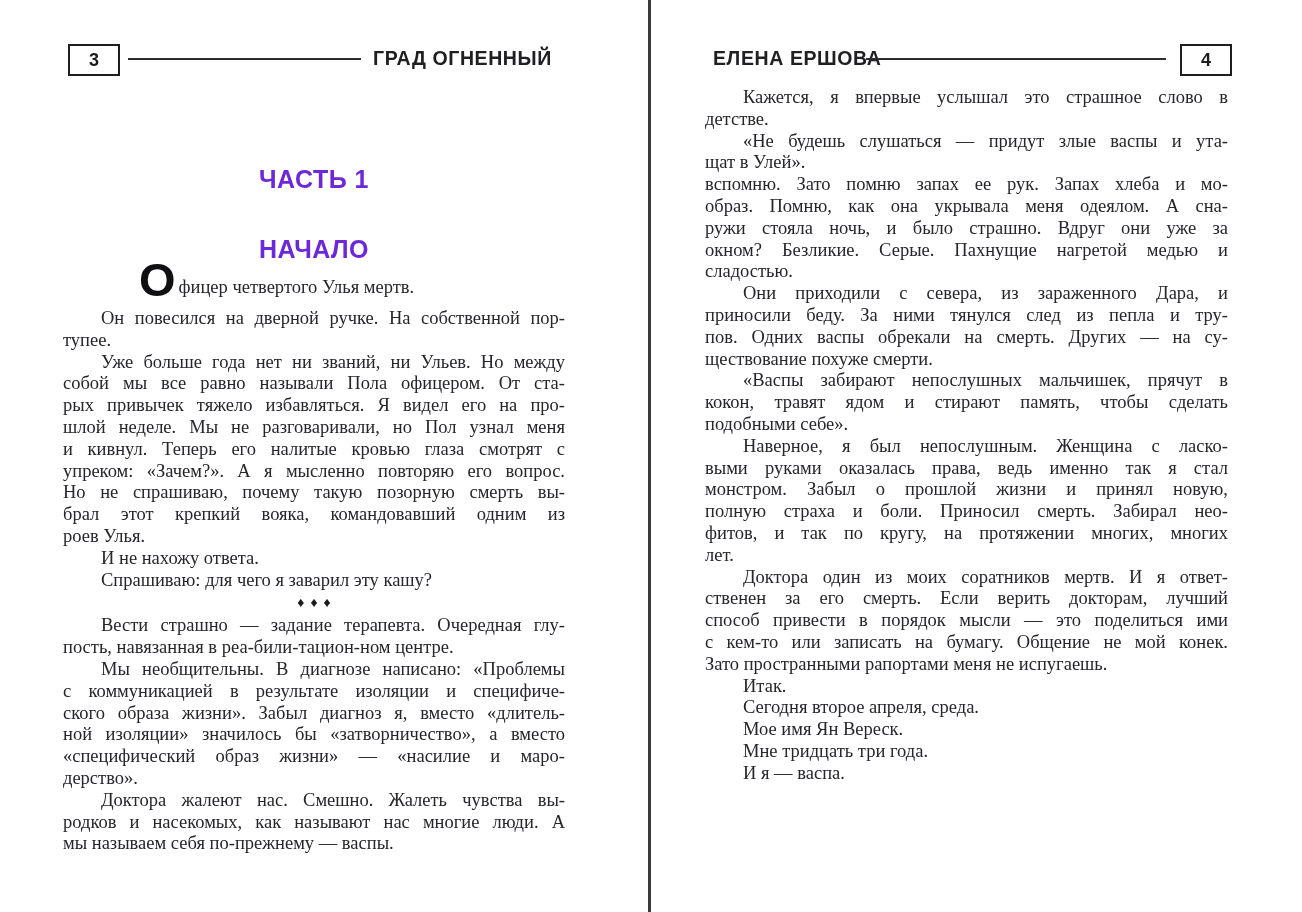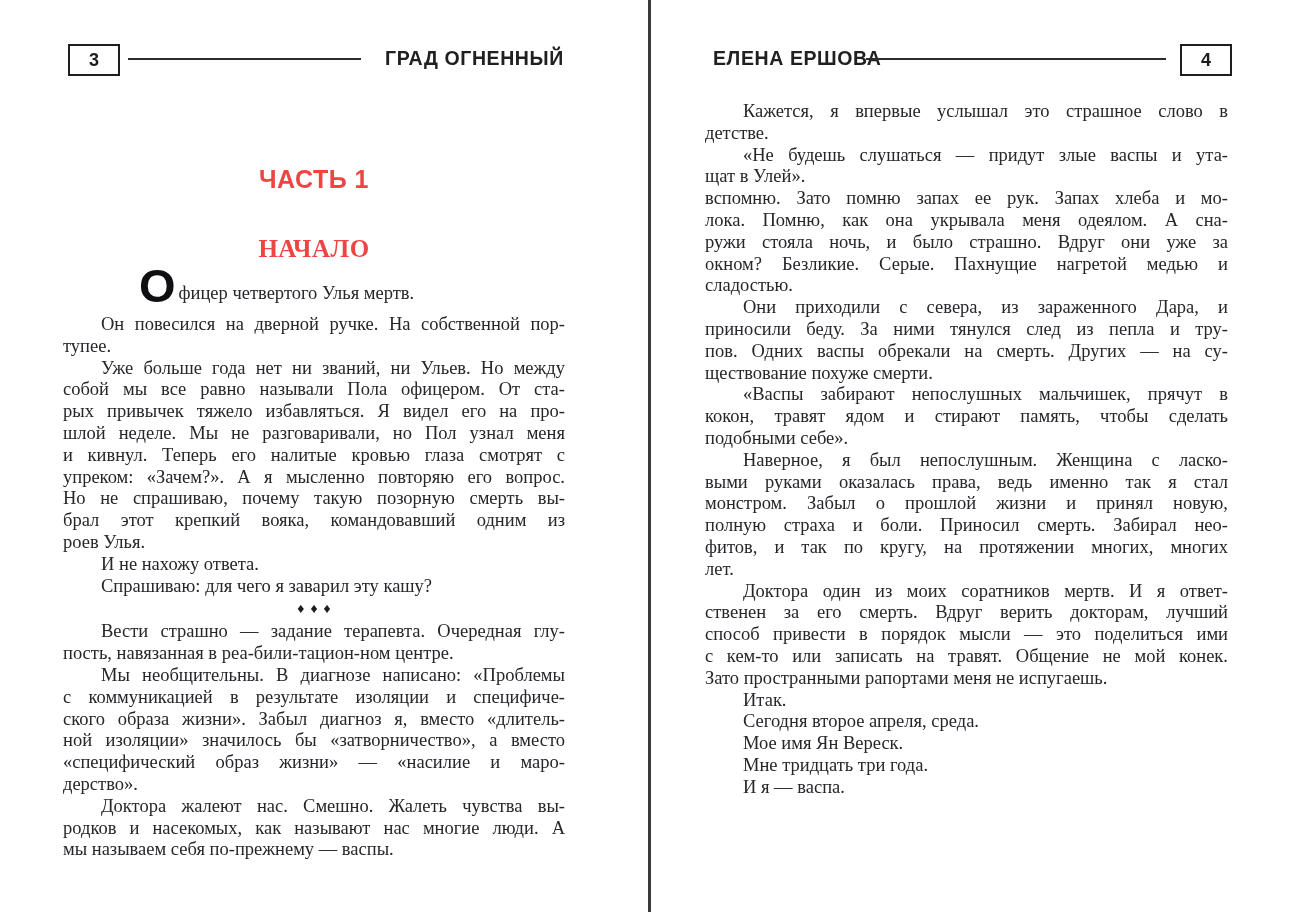--- a/index.html
+++ b/index.html
@@ -14,24 +14,24 @@
     font-family:"Liberation Sans",sans-serif;font-weight:700;font-size:18px;color:#1b1b1b;
   }
   .header-rule{position:absolute;height:2px;background:#2c2c2e;}
   .header-title{
     position:absolute;font-family:"Liberation Sans",sans-serif;font-weight:700;
     font-size:19.5px;color:#202022;letter-spacing:0.6px;white-space:nowrap;
   }
   .page-body{position:absolute;}
   .heading{
     font-family:"Liberation Sans",sans-serif;font-weight:700;font-size:25px;
-    color:#ef4444;text-align:center;letter-spacing:0.5px;line-height:26px;
+    color:#6d28d9;text-align:center;letter-spacing:0.5px;line-height:26px;
   }
   .part-heading{margin:0 0 44px 0;}
-  .chapter-heading{margin:10px;font-family:Liberation Serif, serif;}
+  .chapter-heading{margin:4px;}
   .para{margin:0;}
   .line{
     font-family:"Liberation Serif",serif;font-size:18.5px;line-height:21.8px;
     color:#26262b;text-align:justify;text-align-last:justify;
   }
   .line.plast{text-align-last:left;}
   .line.first{text-indent:38px;}
   .line.dc{line-height:42px;}
   .dropcap{
     display:inline-block;line-height:0;font-family:"Liberation Sans",sans-serif;
@@ -43,21 +43,21 @@
   }
 </style>
 </head>
 <body>
 
 <div>
   <div class="page-num-box" style="left:68px;top:44px;">
     <span>3</span>
   </div>
   <div class="header-rule" style="left:128px;top:58px;width:233px;"></div>
-  <div class="header-title" style="left:385px;top:47px;">ГРАД ОГНЕННЫЙ</div>
+  <div class="header-title" style="left:373px;top:47px;">ГРАД ОГНЕННЫЙ</div>
 
   <div class="page-body" style="left:63px;top:166px;width:502px;">
     <div class="heading part-heading">ЧАСТЬ 1</div>
     <div class="heading chapter-heading">НАЧАЛО</div>
     <div id="left-body">
         <div class="para">
           <div class="line first plast dc"><span class="dropcap">О</span>фицер четвертого Улья мертв.</div>
         </div>
         <div class="para">
           <div class="line first">Он повесился на дверной ручке. На собственной пор-</div>
@@ -104,33 +104,33 @@
 
 <div class="spine"></div>
 
 <div>
   <div class="header-title" style="left:713px;top:47px;">ЕЛЕНА ЕРШОВА</div>
   <div class="header-rule" style="left:866px;top:58px;width:300px;"></div>
   <div class="page-num-box" style="left:1180px;top:44px;">
     <span>4</span>
   </div>
 
-  <div class="page-body" style="left:705px;top:101px;width:523px;">
+  <div class="page-body" style="left:705px;top:87px;width:523px;">
     <div id="right-body">
         <div class="para">
           <div class="line first">Кажется, я впервые услышал это страшное слово в</div>
           <div class="line plast">детстве.</div>
         </div>
         <div class="para">
           <div class="line first">«Не будешь слушаться — придут злые васпы и ута-</div>
           <div class="line plast">щат в Улей».</div>
         </div>
         <div class="para">
           <div class="line">вспомню. Зато помню запах ее рук. Запах хлеба и мо-</div>
-          <div class="line">лока. Помню, как она укрывала меня одеялом. А сна-</div>
+          <div class="line">образ. Помню, как она укрывала меня одеялом. А сна-</div>
           <div class="line">ружи стояла ночь, и было страшно. Вдруг они уже за</div>
           <div class="line">окном? Безликие. Серые. Пахнущие нагретой медью и</div>
           <div class="line plast">сладостью.</div>
         </div>
         <div class="para">
           <div class="line first">Они приходили с севера, из зараженного Дара, и</div>
           <div class="line">приносили беду. За ними тянулся след из пепла и тру-</div>
           <div class="line">пов. Одних васпы обрекали на смерть. Других — на су-</div>
           <div class="line plast">ществование похуже смерти.</div>
         </div>
@@ -142,23 +142,23 @@
         <div class="para">
           <div class="line first">Наверное, я был непослушным. Женщина с ласко-</div>
           <div class="line">выми руками оказалась права, ведь именно так я стал</div>
           <div class="line">монстром. Забыл о прошлой жизни и принял новую,</div>
           <div class="line">полную страха и боли. Приносил смерть. Забирал нео-</div>
           <div class="line">фитов, и так по кругу, на протяжении многих, многих</div>
           <div class="line plast">лет.</div>
         </div>
         <div class="para">
           <div class="line first">Доктора один из моих соратников мертв. И я ответ-</div>
-          <div class="line">ственен за его смерть. Вдруг верить докторам, лучший</div>
+          <div class="line">ственен за его смерть. Если верить докторам, лучший</div>
           <div class="line">способ привести в порядок мысли — это поделиться ими</div>
-          <div class="line">с кем-то или записать на травят. Общение не мой конек.</div>
+          <div class="line">с кем-то или записать на бумагу. Общение не мой конек.</div>
           <div class="line plast">Зато пространными рапортами меня не испугаешь.</div>
         </div>
         <div class="para">
           <div class="line first plast">Итак.</div>
         </div>
         <div class="para">
           <div class="line first plast">Сегодня второе апреля, среда.</div>
         </div>
         <div class="para">
           <div class="line first plast">Мое имя Ян Вереск.</div>

